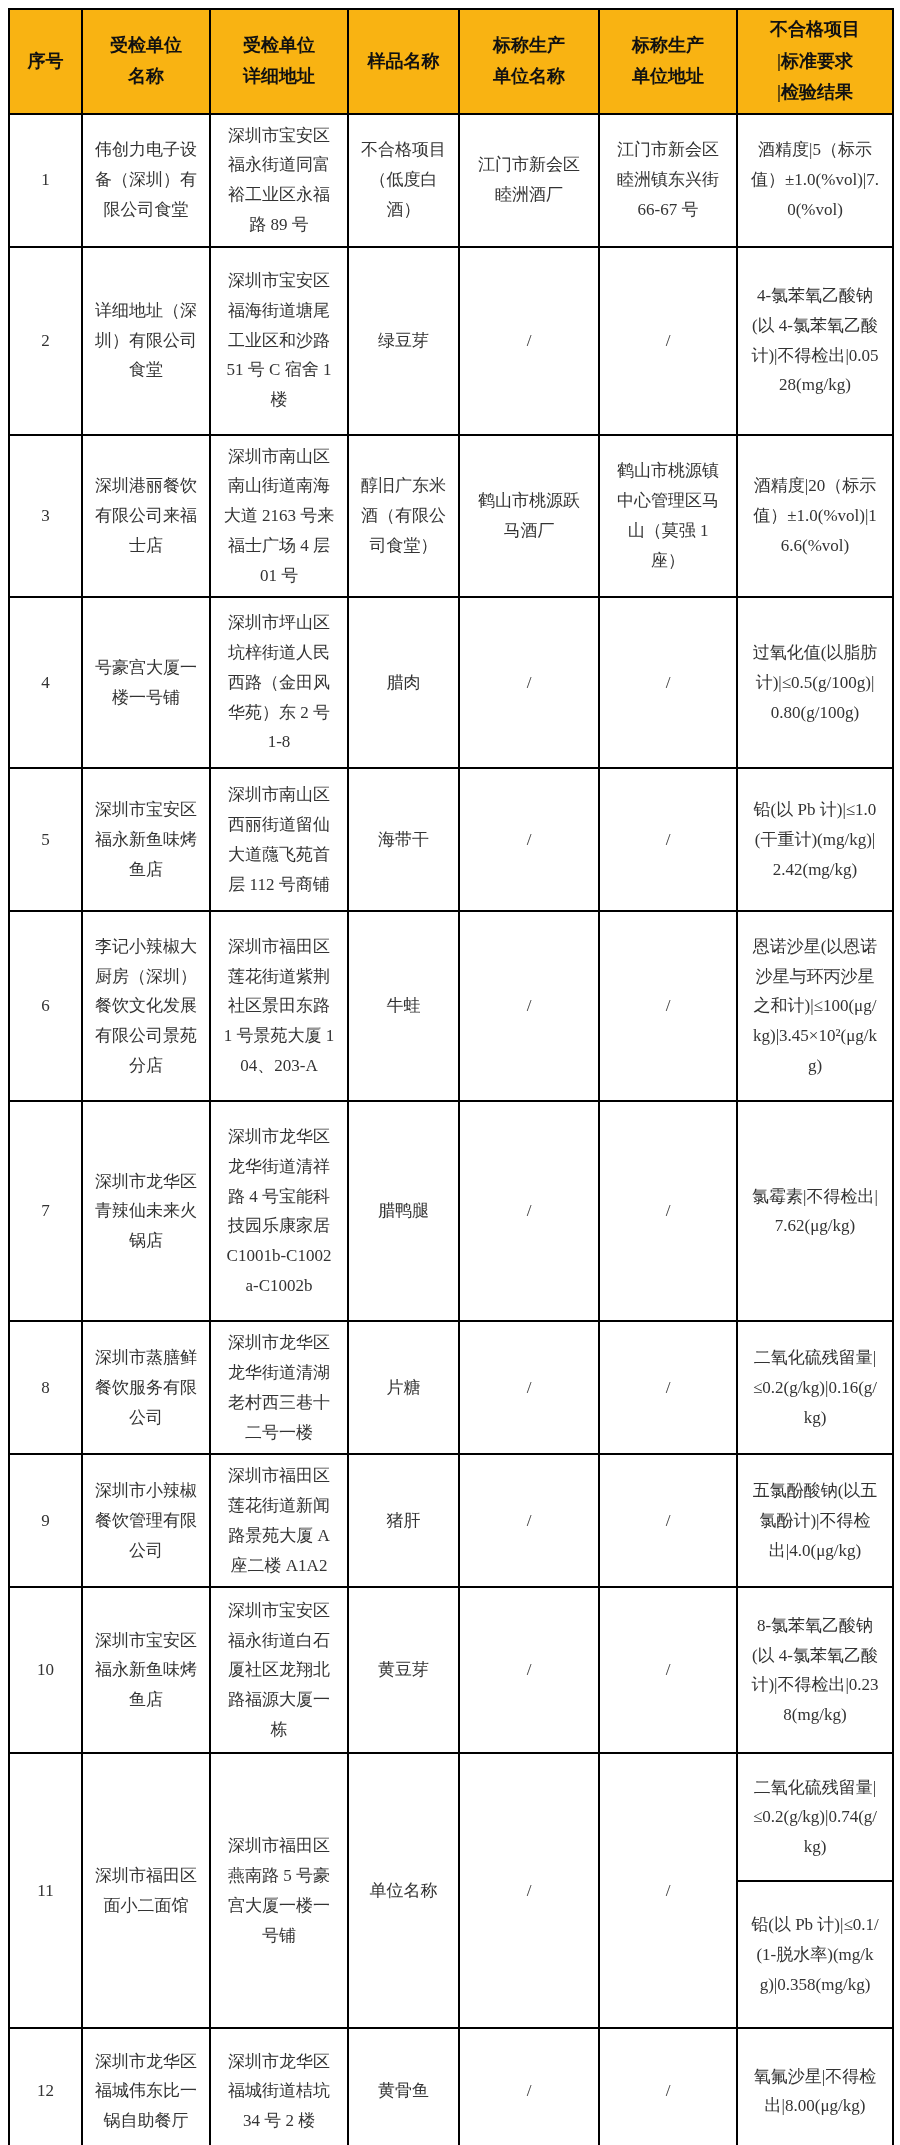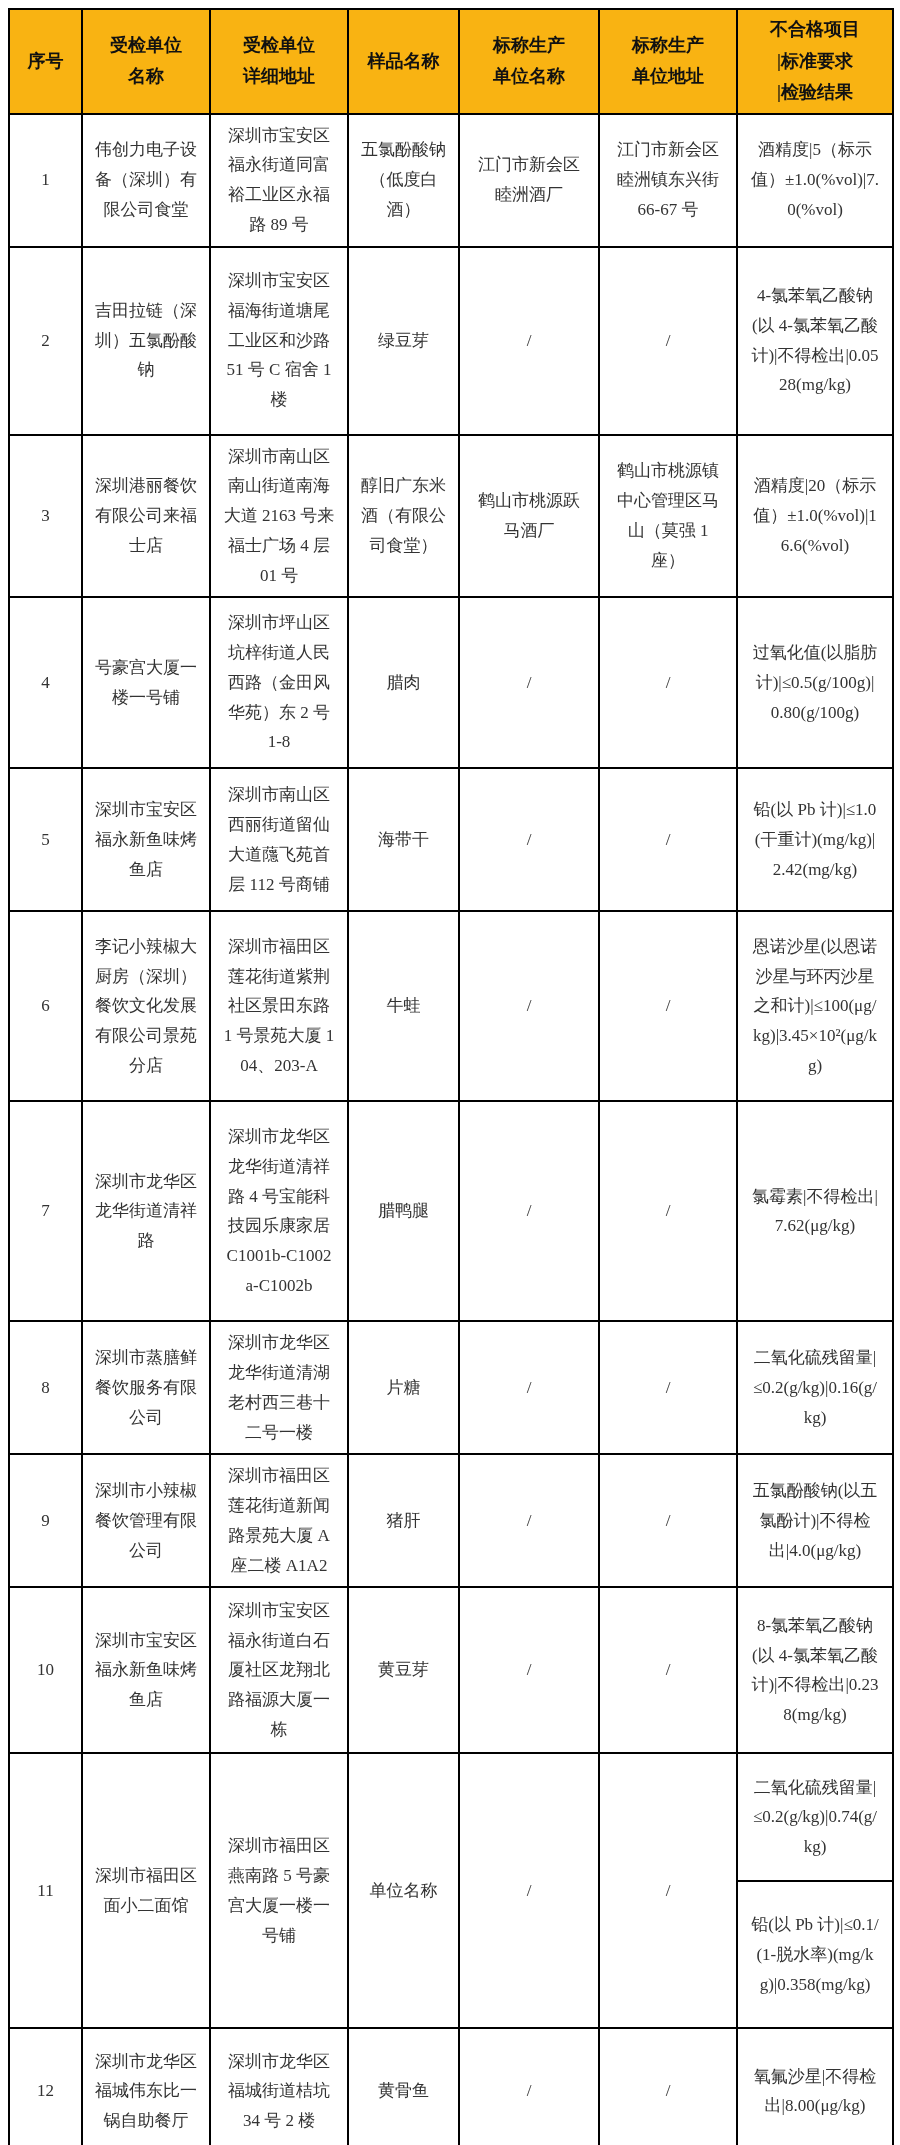--- a/index.html
+++ b/index.html
@@ -74,28 +74,28 @@
         <th>不合格项目
 |标准要求
 |检验结果</th>
       </tr>
     </thead>
     <tbody>
       <tr style="height:126px">
         <td class="seq">1</td>
         <td>伟创力电子设备（深圳）有限公司食堂</td>
         <td>深圳市宝安区福永街道同富裕工业区永福路 89 号</td>
-        <td>五氯酚酸钠（低度白酒）</td>
+        <td>不合格项目（低度白酒）</td>
         <td>江门市新会区睦洲酒厂</td>
         <td>江门市新会区睦洲镇东兴街 66-67 号</td>
         <td>酒精度|5（标示值）±1.0(%vol)|7.0(%vol)</td>
       </tr>
       <tr style="height:188px">
         <td class="seq">2</td>
-        <td>吉田拉链（深圳）五氯酚酸钠</td>
+        <td>详细地址（深圳）有限公司食堂</td>
         <td>深圳市宝安区福海街道塘尾工业区和沙路 51 号 C 宿舍 1 楼</td>
         <td>绿豆芽</td>
         <td>/</td>
         <td>/</td>
         <td>4-氯苯氧乙酸钠(以 4-氯苯氧乙酸计)|不得检出|0.0528(mg/kg)</td>
       </tr>
       <tr style="height:148px">
         <td class="seq">3</td>
         <td>深圳港丽餐饮有限公司来福士店</td>
         <td>深圳市南山区南山街道南海大道 2163 号来福士广场 4 层 01 号</td>
@@ -126,21 +126,21 @@
         <td class="seq">6</td>
         <td>李记小辣椒大厨房（深圳）餐饮文化发展有限公司景苑分店</td>
         <td>深圳市福田区莲花街道紫荆社区景田东路 1 号景苑大厦 104、203-A</td>
         <td>牛蛙</td>
         <td>/</td>
         <td>/</td>
         <td>恩诺沙星(以恩诺沙星与环丙沙星之和计)|≤100(μg/kg)|3.45×10²(μg/kg)</td>
       </tr>
       <tr style="height:220px">
         <td class="seq">7</td>
-        <td>深圳市龙华区龙华街道清祥路</td>
+        <td>深圳市龙华区青辣仙未来火锅店</td>
         <td>深圳市龙华区龙华街道清祥路 4 号宝能科技园乐康家居 C1001b-C1002a-C1002b</td>
         <td>腊鸭腿</td>
         <td>/</td>
         <td>/</td>
         <td>氯霉素|不得检出|7.62(μg/kg)</td>
       </tr>
       <tr style="height:122px">
         <td class="seq">8</td>
         <td>深圳市蒸膳鲜餐饮服务有限公司</td>
         <td>深圳市龙华区龙华街道清湖老村西三巷十二号一楼</td>

